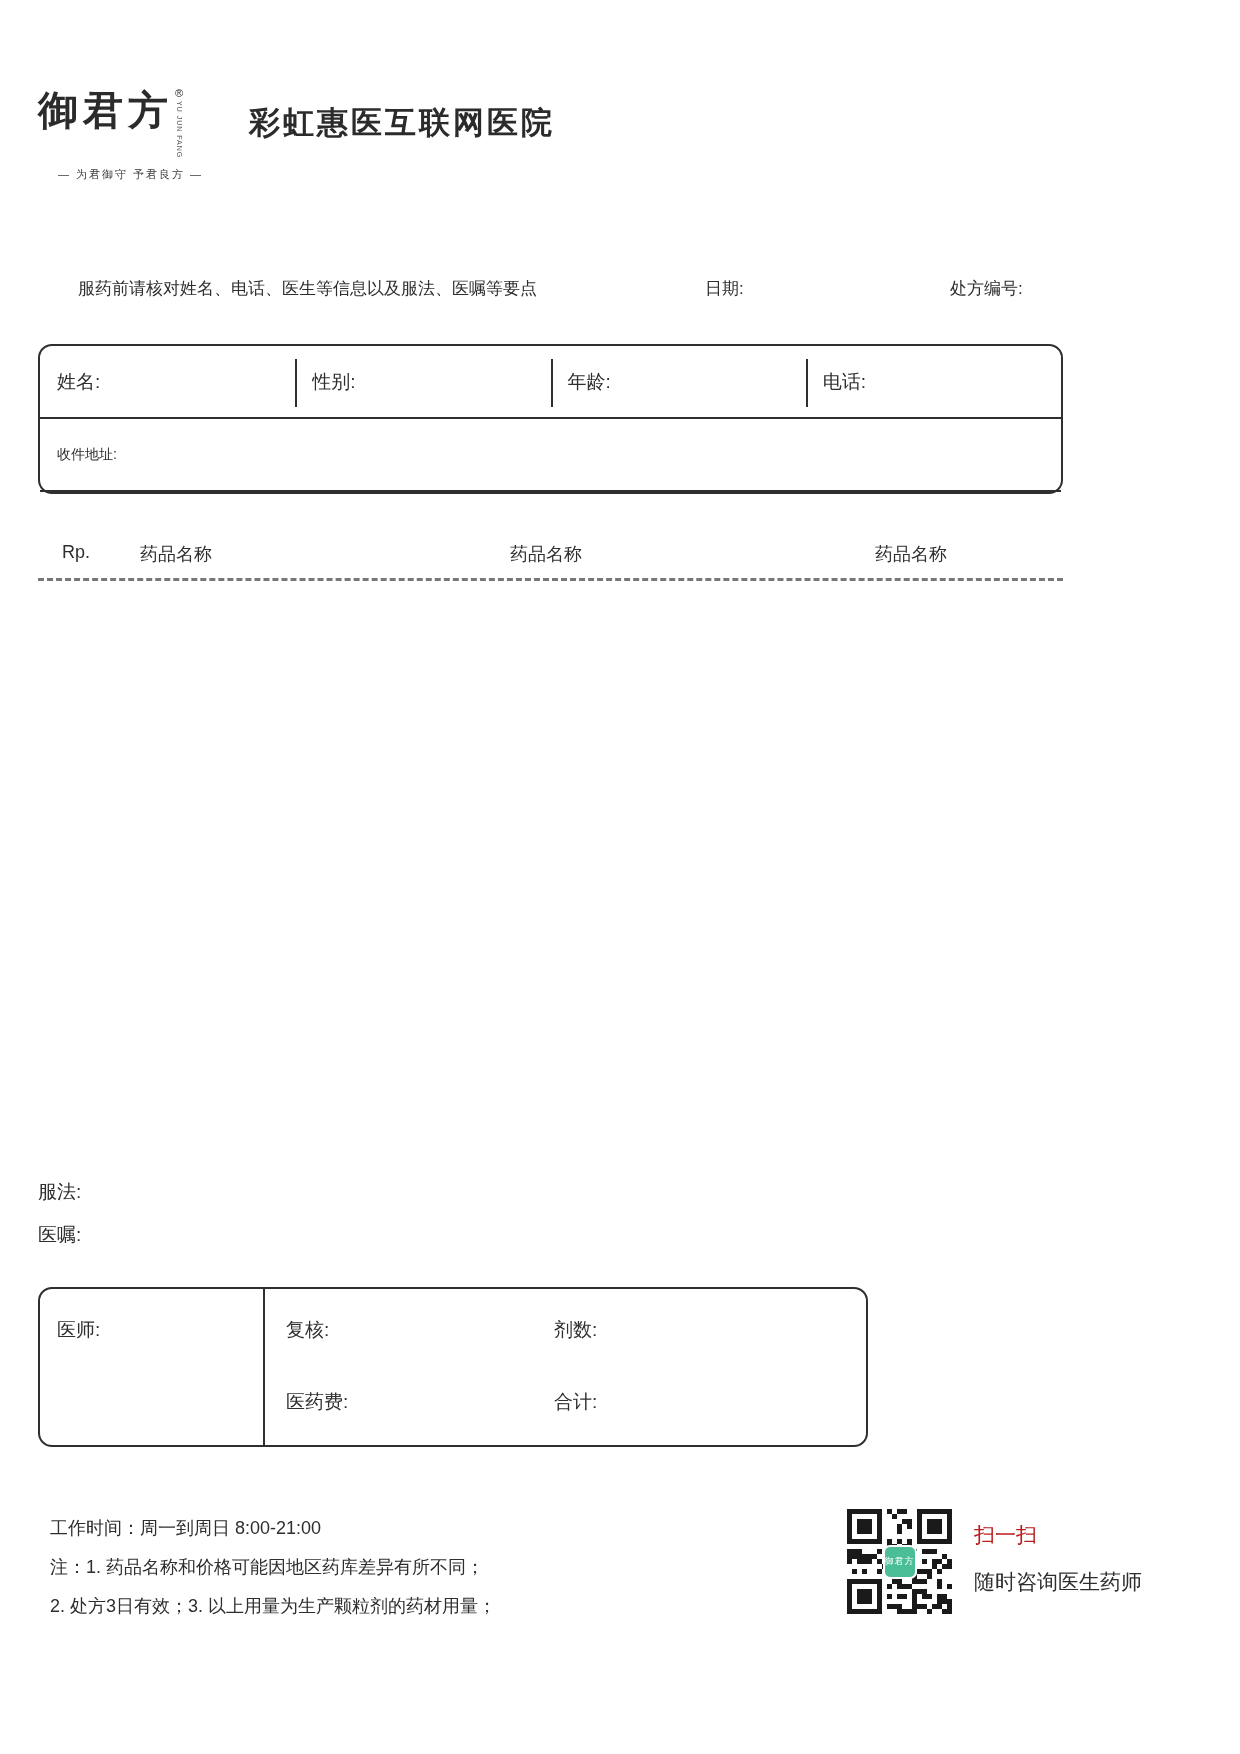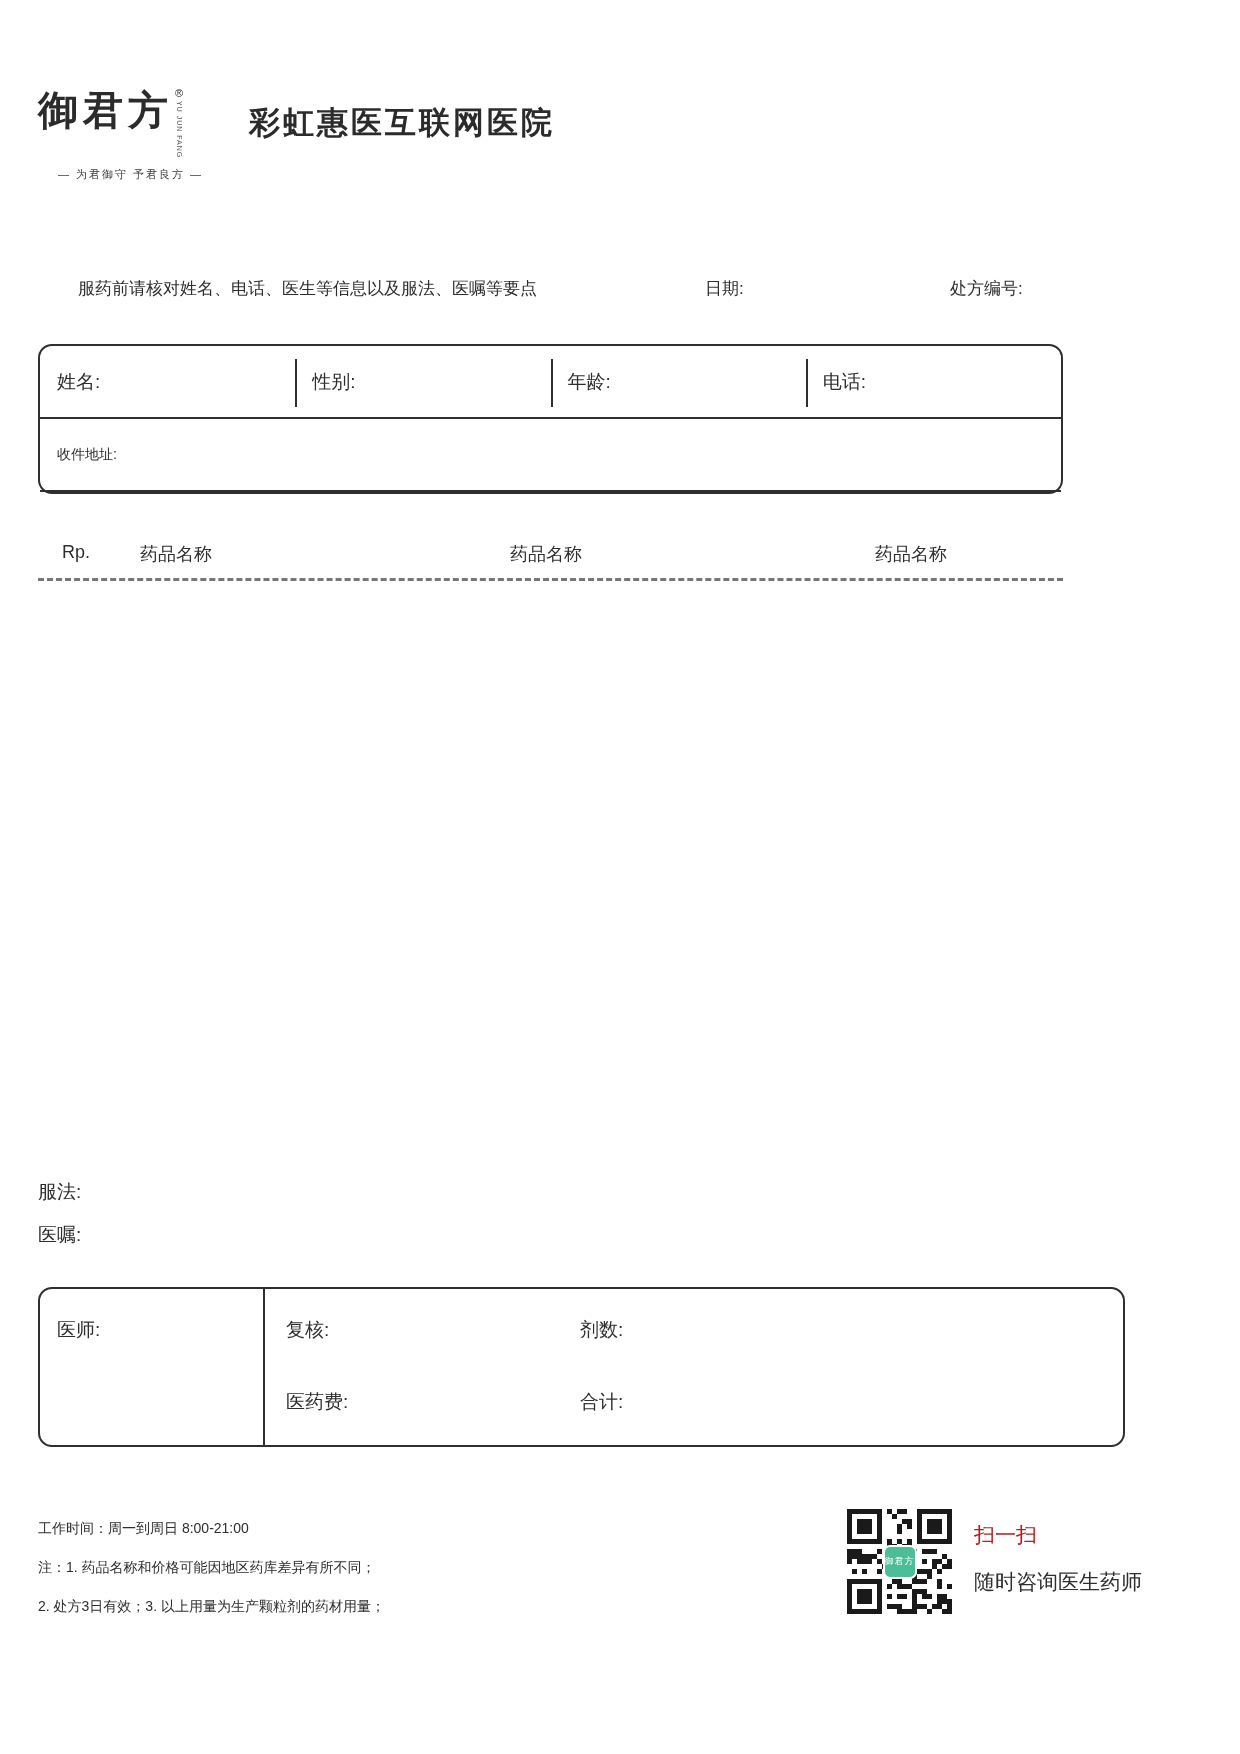--- a/index.html
+++ b/index.html
@@ -71,32 +71,32 @@
   .dashed-line { margin-top: 10px; width: 1025px; border-top: 3px dashed #777777; height: 0; }
 
   
   .usage-label  { margin-top: 598px; font-size: 19px; }
   .advice-label { margin-top: 17px;  font-size: 19px; }
 
   
   .signoff-box {
     margin-top: 39px;
     border: 2px solid #2f2f2f; border-radius: 14px;
-    width: 1087px; height: 160px;
+    width: 830px; height: 160px;
     display: grid; grid-template-columns: 225px 1fr;
   }
   .signoff-left { border-right: 2px solid #2f2f2f; padding: 28px 0 0 17px; font-size: 19px; }
   .signoff-right { padding: 28px 0 0 21px; font-size: 19px; }
-  .signoff-row { display: flex; gap: 26px; }
+  .signoff-row { display: flex; }
   .signoff-row + .signoff-row { margin-top: 46px; }
   .signoff-cell-a { width: 268px; }
 
   
   .footer { margin-top: 62px; display: flex; justify-content: space-between; align-items: flex-start; }
-  .footer-notes { font-size: 14px; line-height: 39px; color: #2e2e2e; }
+  .footer-notes { font-size: 18px; line-height: 39px; color: #2e2e2e; margin-left: 12px; }
   .qr-block { display: flex; align-items: flex-start; margin-right: 60px; }
   .qr-code { position: relative; width: 105px; height: 105px; display: grid; grid-template-columns: repeat(21, 5px); grid-auto-rows: 5px; background: #ffffff; }
   .qr-code .m1 { background: #1a1a1a; }
   .qr-code .m0 { background: #ffffff; }
   .qr-center-logo {
     position: absolute; left: 50%; top: 50%; transform: translate(-50%, -50%);
     width: 34px; height: 34px; border-radius: 7px;
     background: #4CBE97; border: 2px solid #ffffff;
     display: flex; align-items: center; justify-content: center;
     color: #ffffff; font-size: 9px; letter-spacing: 1px; white-space: nowrap;

